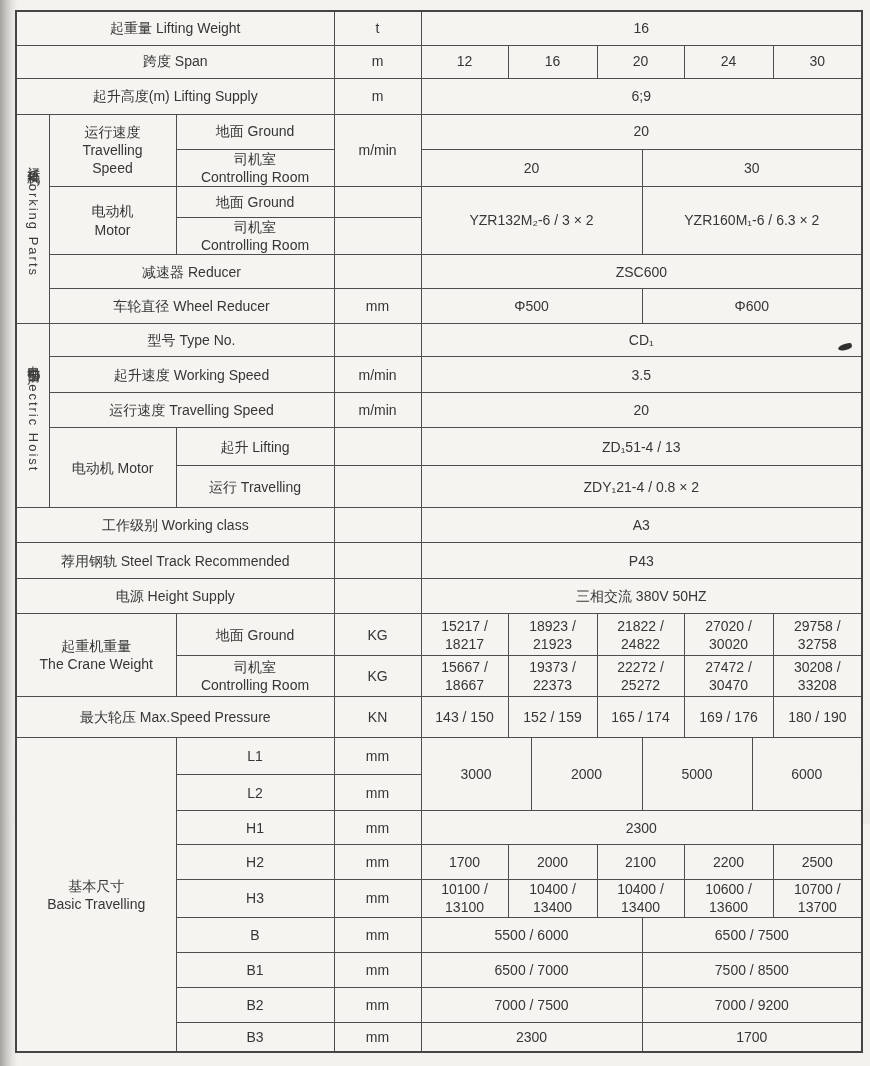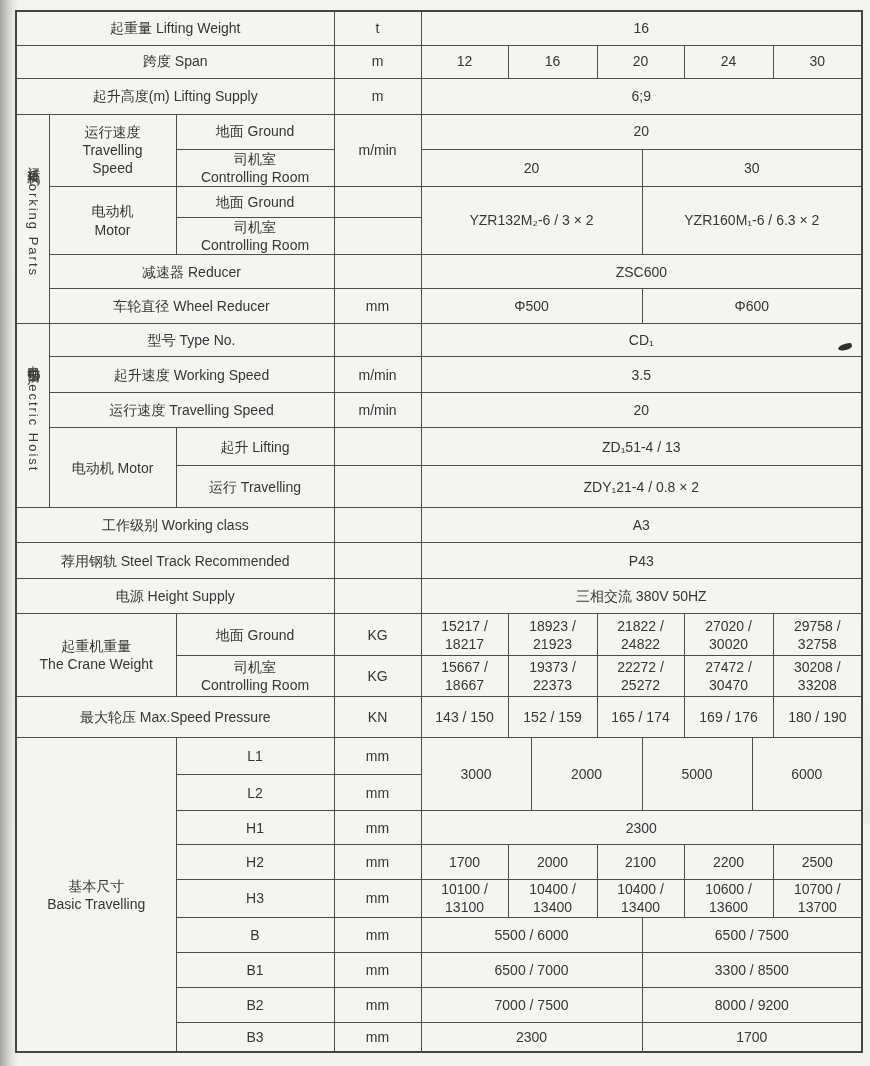--- a/index.html
+++ b/index.html
@@ -285,28 +285,28 @@
       <td>B</td>
       <td>mm</td>
       <td colspan="4">5500 / 6000</td>
       <td colspan="4">6500 / 7500</td>
     </tr>
 
     <tr style="height:35px">
       <td>B1</td>
       <td>mm</td>
       <td colspan="4">6500 / 7000</td>
-      <td colspan="4">3300 / 8500</td>
+      <td colspan="4">7500 / 8500</td>
     </tr>
 
     <tr style="height:35px">
       <td>B2</td>
       <td>mm</td>
       <td colspan="4">7000 / 7500</td>
-      <td colspan="4">8000 / 9200</td>
+      <td colspan="4">7000 / 9200</td>
     </tr>
 
     <tr style="height:30px">
       <td>B3</td>
       <td>mm</td>
       <td colspan="4">2300</td>
       <td colspan="4">1700</td>
     </tr>
   </tbody>
     </table>

